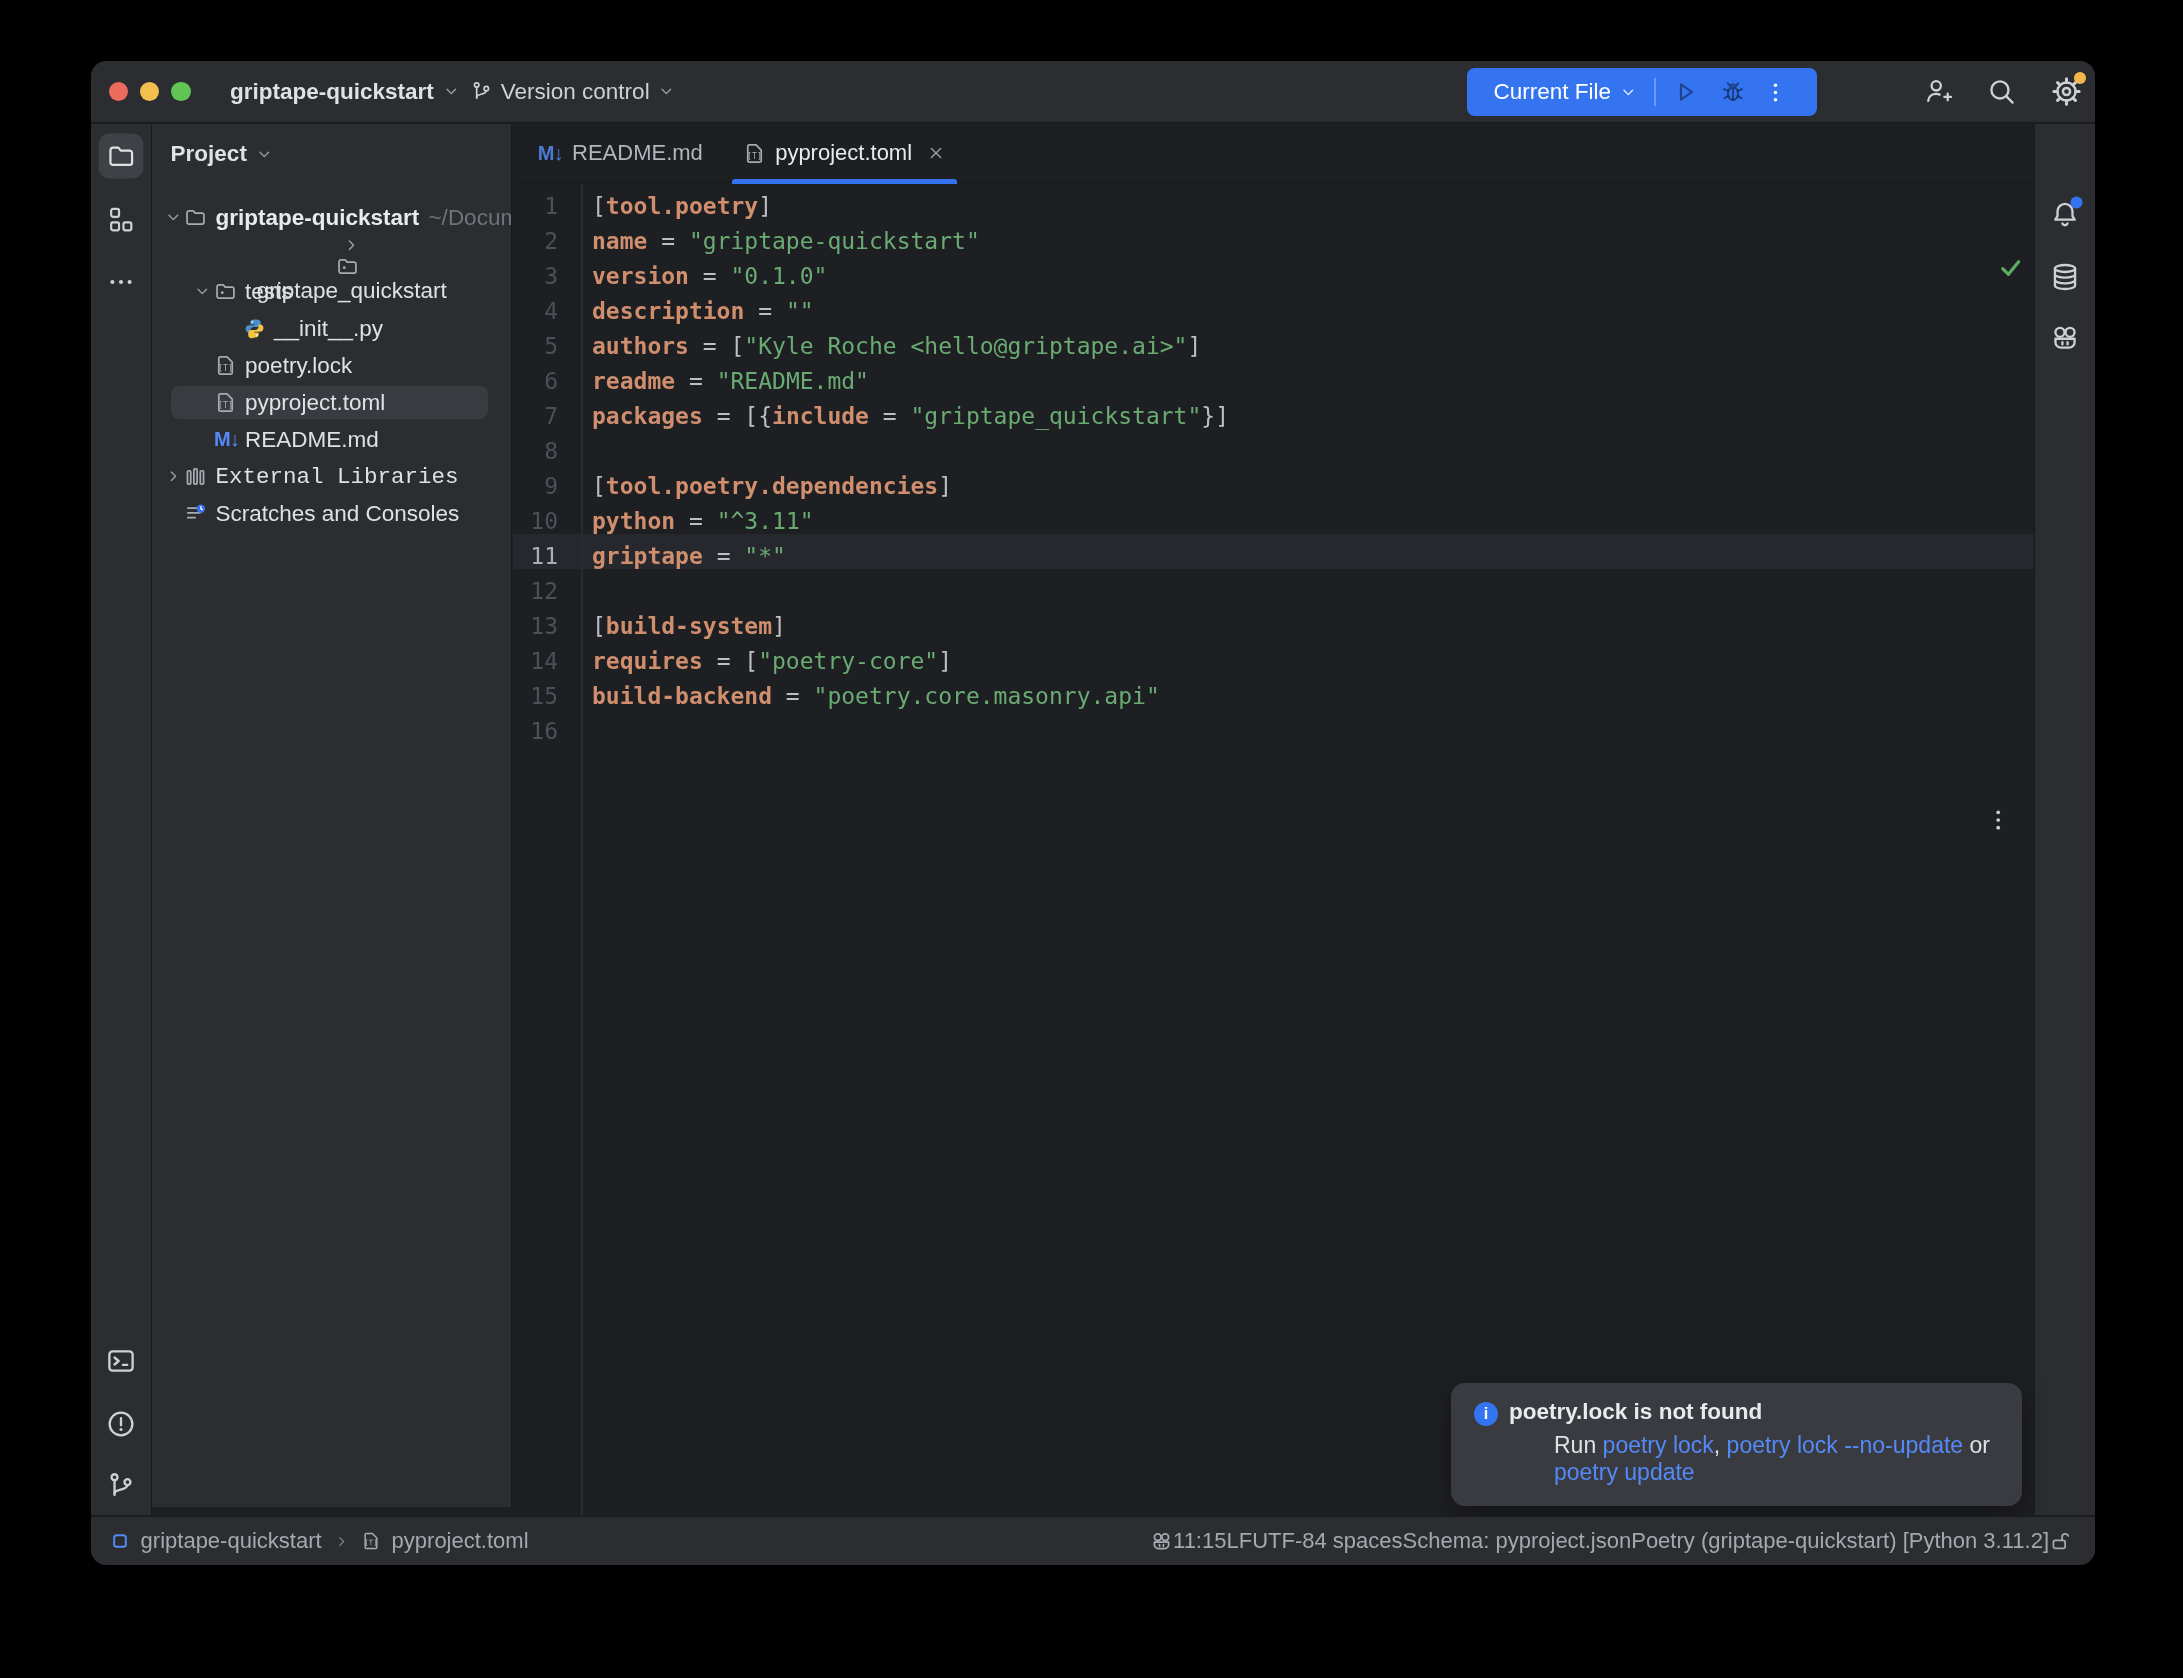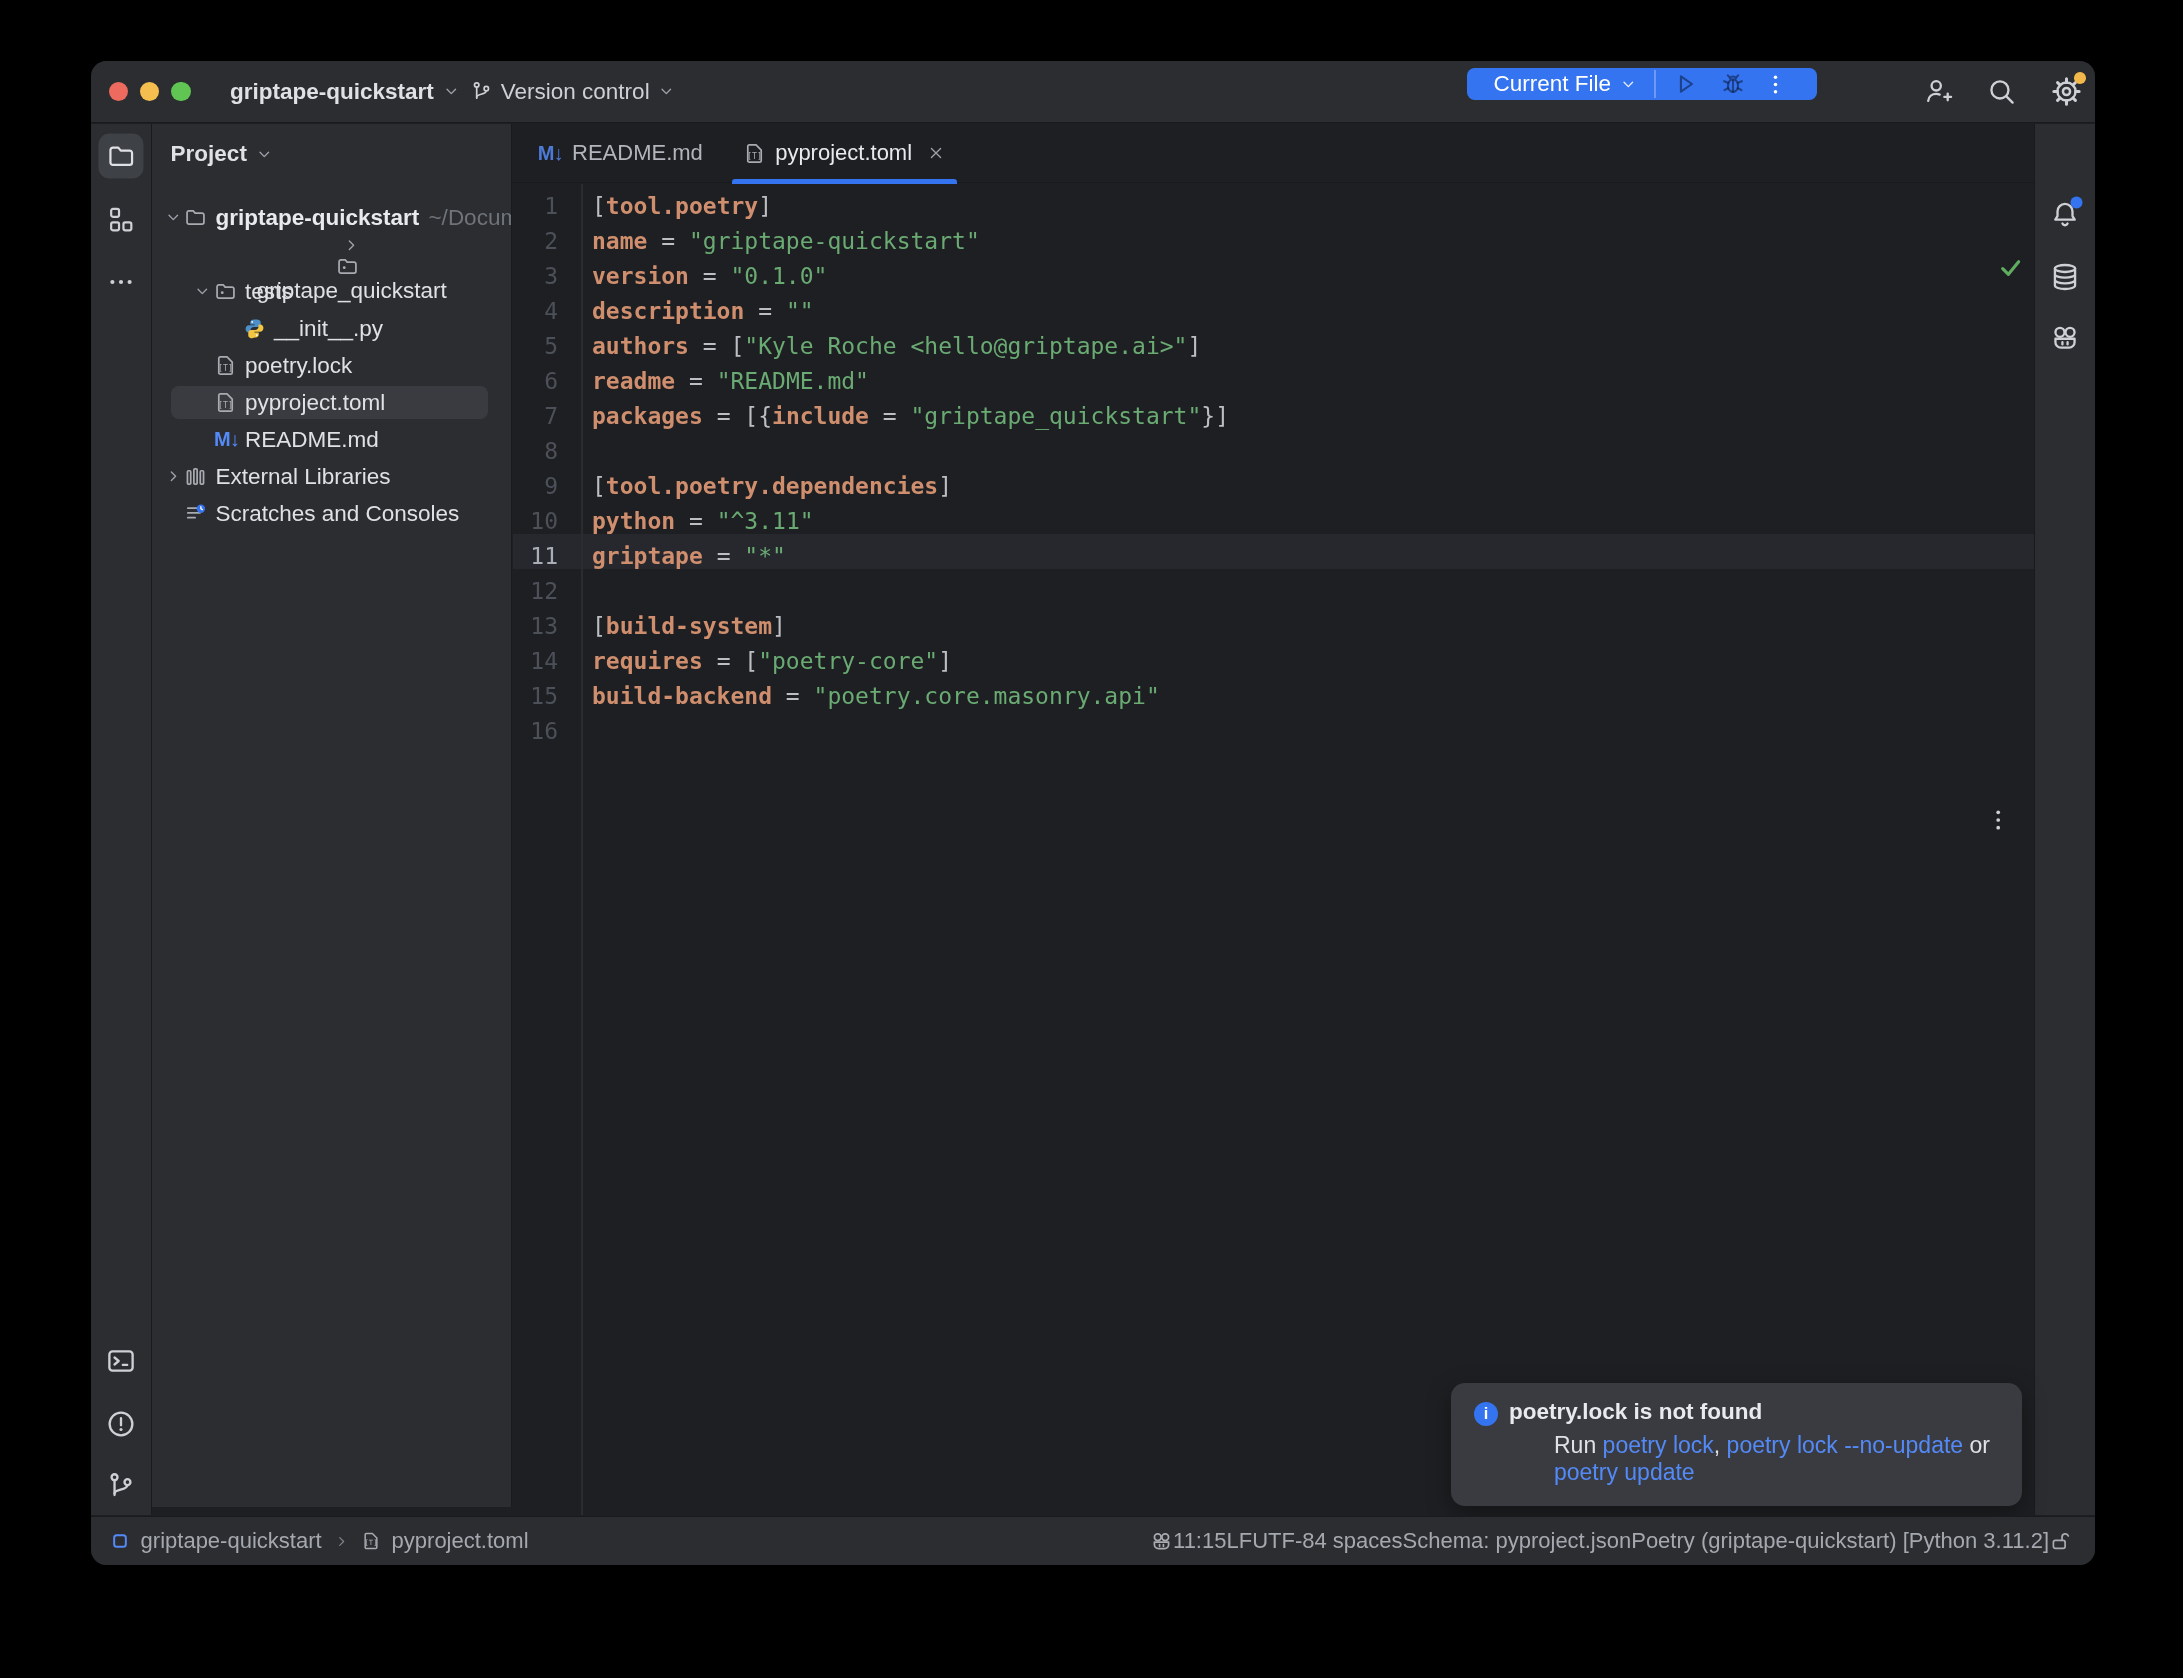--- a/index.html
+++ b/index.html
@@ -16,21 +16,21 @@
   
   .titlebar{position:absolute;left:0;top:0;right:0;height:61px;background:var(--panel-bg);
     border-bottom:1.6px solid var(--sep);}
   .traffic{position:absolute;left:18px;top:0;height:61px;display:flex;align-items:center;gap:11.7px;}
   .traffic span{width:19.4px;height:19.4px;border-radius:50%;display:block;}
   .tb-item{position:absolute;top:0;height:61px;display:flex;align-items:center;gap:7.8px;
     color:#D6D8DE;font-size:22.5px;}
   .tb-project{left:139px;font-weight:600;color:#DFE1E5;}
   .tb-vcs{left:379px;font-weight:400;color:#CED0D6;}
   .chev{color:#9DA0A8;display:inline-flex;align-items:center;}
-  .run-widget{position:absolute;left:1376px;top:7px;height:32px;width:350px;border-radius:7.8px;
+  .run-widget{position:absolute;left:1376px;top:7px;height:48px;width:350px;border-radius:7.8px;
     background:var(--accent);display:flex;align-items:center;color:#fff;font-size:22.5px;}
   .run-widget .label{margin-left:26.4px;font-weight:500;}
   .run-widget .chev{color:#E3ECFF;margin-left:7.8px;}
   .run-divider{width:1.6px;height:28px;background:rgba(255,255,255,.28);margin:0 15.5px 0 17px;}
   .run-widget .dim-ic{color:rgba(10,24,54,.55);display:inline-flex;}
   .run-widget .kebab{color:#fff;display:inline-flex;margin-left:15.5px;}
   .tb-right{position:absolute;right:12.4px;top:0;height:61px;display:flex;align-items:center;gap:33px;}
   .tb-icon{position:relative;color:#CED0D6;display:inline-flex;}
   .badge-dot{position:absolute;width:11.7px;height:11.7px;border-radius:50%;right:-3.1px;top:-3.1px;}
   
@@ -317,21 +317,21 @@
           </span>
           <span class="t-label">pyproject.toml</span>
         </div>
         <div class="trow" style="padding-left: 39px;">
           <span class="t-chev"></span>
           <span class="t-icon">
             <span class="md-ic">M↓</span>
           </span>
           <span class="t-label">README.md</span>
         </div>
-        <div class="trow" style="padding-left: 9.3px;">
+        <div class="trow" style="padding-left: 9.3px; font-family: Liberation Mono, monospace;">
           <span class="t-chev">
             <svg width="18.6" height="18.6" viewBox="0 0 24 24" fill="none" stroke="currentColor" stroke-width="1.8" stroke-linecap="round" stroke-linejoin="round">
               <path d="M9.5 6.5 15 12l-5.5 5.5"></path>
             </svg>
           </span>
           <span class="t-icon">
             <svg width="23" height="23" viewBox="0 0 24 24" fill="none" stroke="currentColor" stroke-width="1.8" stroke-linecap="round" stroke-linejoin="round">
               <rect x="3.6" y="6" width="3.4" height="14" rx="1"></rect>
               <rect x="10.3" y="4" width="3.4" height="16" rx="1"></rect>
               <rect x="17" y="6" width="3.4" height="14" rx="1"></rect>

